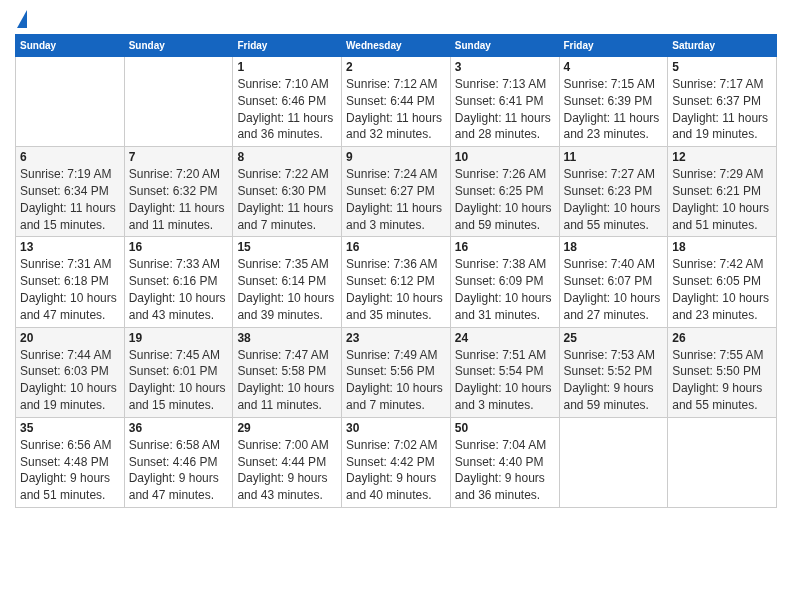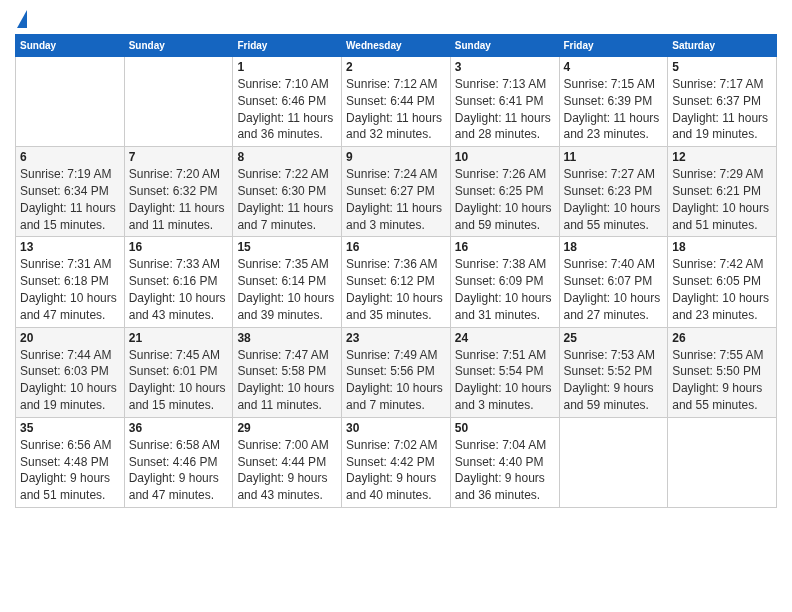--- a/index.html
+++ b/index.html
@@ -226,21 +226,21 @@
             <span class="day-num">18</span>
             <div class="day-info">Sunrise: 7:42 AM<br>Sunset: 6:05 PM<br>Daylight: 10 hours and 23 minutes.</div>
           </td>
         </tr>
         <tr>
           <td>
             <span class="day-num">20</span>
             <div class="day-info">Sunrise: 7:44 AM<br>Sunset: 6:03 PM<br>Daylight: 10 hours and 19 minutes.</div>
           </td>
           <td>
-            <span class="day-num">21</span>
+            <span class="day-num">19</span>
             <div class="day-info">Sunrise: 7:45 AM<br>Sunset: 6:01 PM<br>Daylight: 10 hours and 15 minutes.</div>
           </td>
           <td>
             <span class="day-num">38</span>
             <div class="day-info">Sunrise: 7:47 AM<br>Sunset: 5:58 PM<br>Daylight: 10 hours and 11 minutes.</div>
           </td>
           <td>
             <span class="day-num">23</span>
             <div class="day-info">Sunrise: 7:49 AM<br>Sunset: 5:56 PM<br>Daylight: 10 hours and 7 minutes.</div>
           </td>

